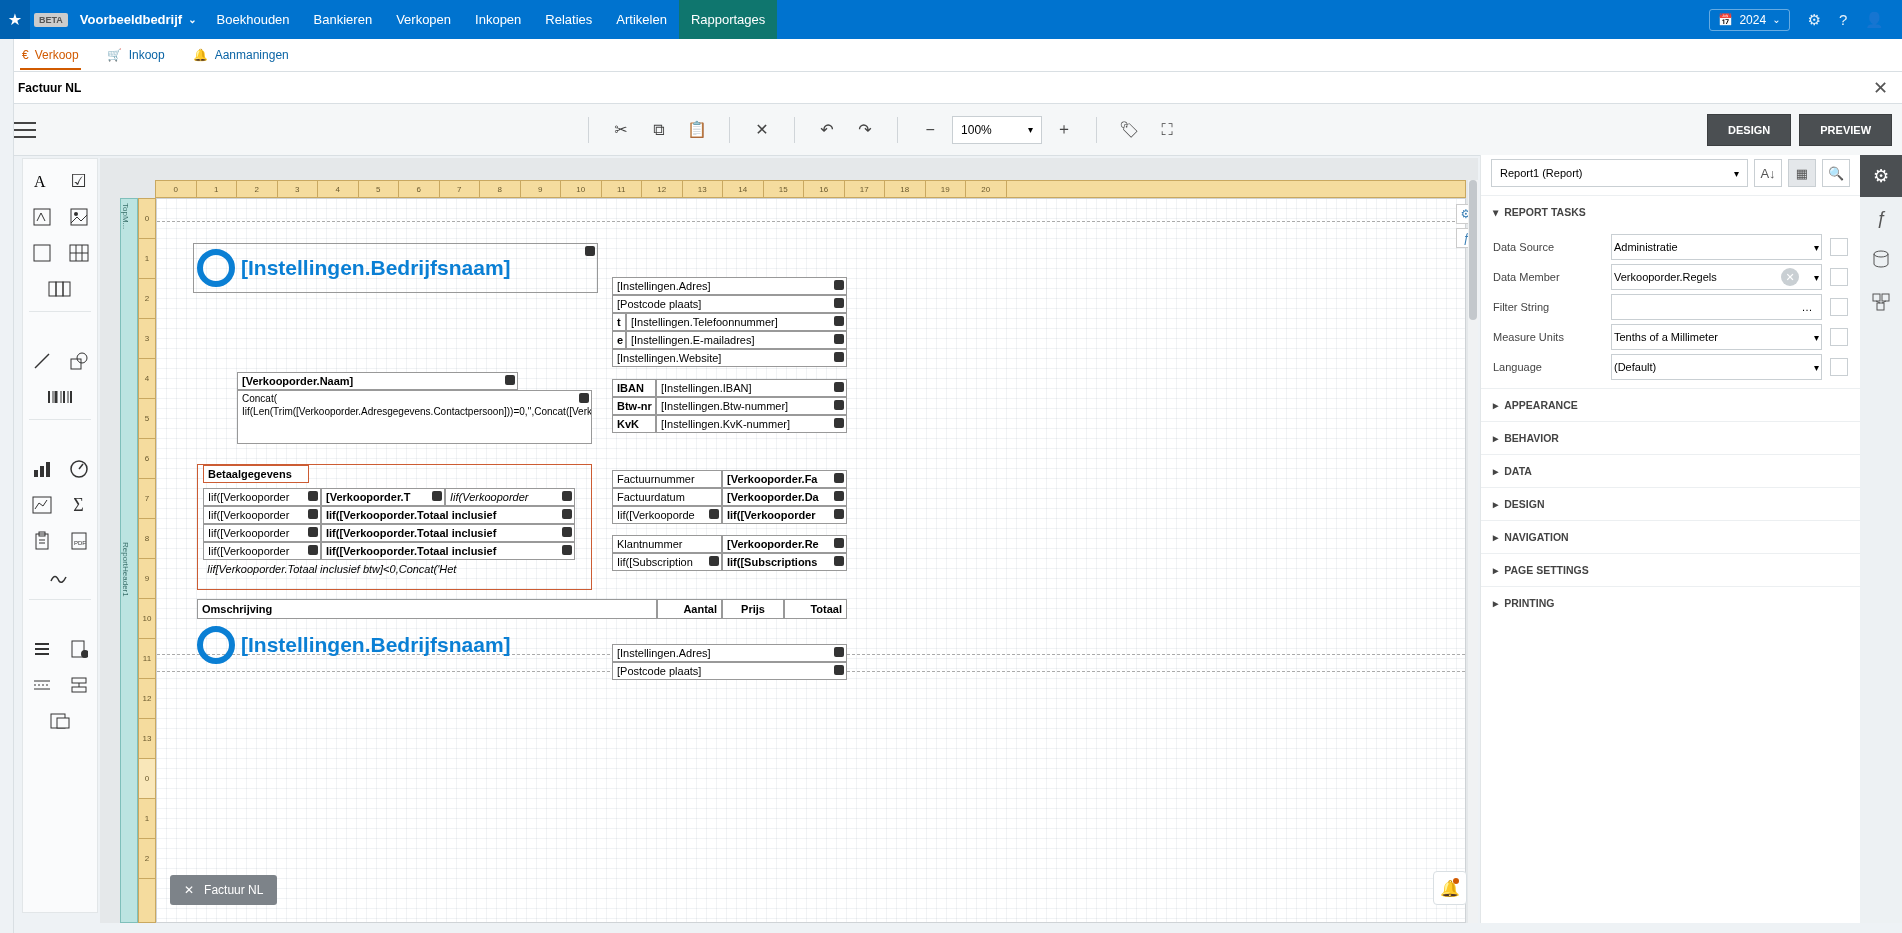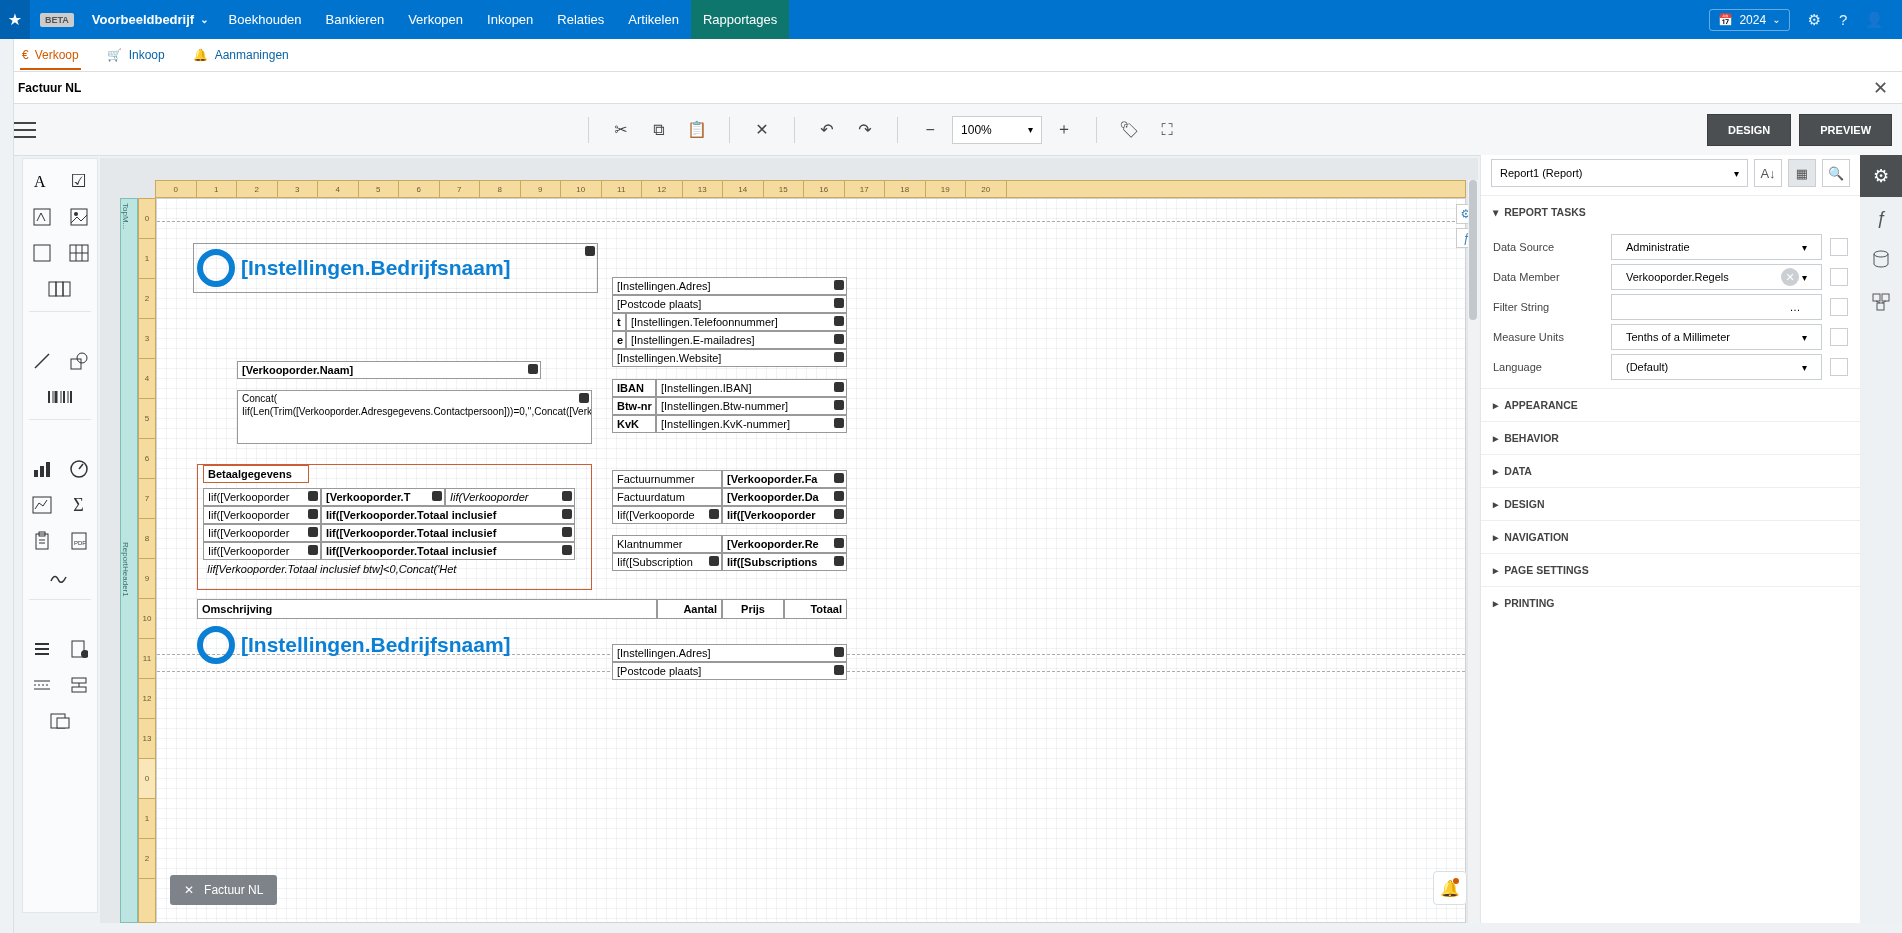--- a/index.html
+++ b/index.html
@@ -1,21 +1,21 @@
 <!DOCTYPE html>
 <html><head>
 <meta charset="utf-8">
 <style>
 * { box-sizing: border-box; margin: 0; padding: 0; }
 body { font-family: -apple-system, BlinkMacSystemFont, "Segoe UI", Arial, sans-serif; font-size: 12px; background: #eef2f5; overflow: hidden; height: 933px; width: 1902px; position: relative; }
 
 
 .topbar { height: 39px; background: #0073cf; display: flex; align-items: center; color: #fff; }
 .topbar .star { width: 30px; height: 39px; background: #0061b0; display:flex;align-items:center;justify-content:center;font-size:16px;}
-.beta { background:#ccc; color:#555; font-size:9px; padding:2px 5px; border-radius:2px; margin:0 10px; font-weight:bold;}
+.beta { background:#ccc; color:#555; font-size:9px; padding:2px 5px; border-radius:2px; margin:0 4px; font-weight:bold;}
 .company { font-weight:bold; font-size:13px; padding:0 8px; display:flex;align-items:center;gap:6px;cursor:pointer;}
 .nav-item { padding:0 12px; height:39px; line-height:39px; font-size:13px; cursor:pointer;}
 .nav-item.active { background:#0f766e;}
 .topbar-right { margin-left:auto; display:flex; align-items:center; gap:18px; padding-right:18px;}
 .topbar-right .ic { font-size:15px; cursor:pointer; opacity:.9;}
 .year-sel{display:flex;align-items:center;gap:6px;border:1px solid rgba(255,255,255,.4);padding:3px 8px;border-radius:3px;cursor:pointer;font-size:12px;}
 
 
 .left-stripe { position:absolute; left:0; top:39px; width:14px; bottom:0; background:#eef2f5; border-right:1px solid #d9dfe3;}
 
@@ -56,21 +56,21 @@
 .prop-hdr{height:26px;display:flex;align-items:center;padding:0 12px;font-size:10px;font-weight:bold;color:#666;letter-spacing:.3px;}
 .prop-topctrl{display:flex;gap:6px;padding:4px 10px 8px;align-items:center;}
 .prop-combo{flex:1;height:28px;border:1px solid #c9cfd3;display:flex;align-items:center;justify-content:space-between;padding:0 8px;font-size:11px;cursor:pointer;}
 .prop-smbtn{width:28px;height:28px;border:1px solid #c9cfd3;display:flex;align-items:center;justify-content:center;font-size:13px;cursor:pointer;color:#555;}
 .prop-smbtn.active{background:#e4e7ea;}
 .prop-section{border-top:1px solid #eceff1;}
 .prop-sec-hdr{height:32px;display:flex;align-items:center;padding:0 12px;font-size:10.5px;font-weight:bold;color:#444;cursor:pointer;gap:6px;}
 .prop-sec-body{padding:4px 12px 6px;}
 .prop-row{display:flex;align-items:center;height:30px;gap:8px;}
 .prop-row .lbl{width:110px;font-size:11px;color:#444;}
-.prop-row .ctrl{flex:1;height:26px;border:1px solid #c9cfd3;display:flex;align-items:center;padding:0 14px;font-size:11px;justify-content:space-between;cursor:pointer;position:relative;}
+.prop-row .ctrl{flex:1;height:26px;border:1px solid #c9cfd3;display:flex;align-items:center;padding:0 2px;font-size:11px;justify-content:space-between;cursor:pointer;position:relative;}
 .prop-row .sq{width:18px;height:18px;border:1px solid #c9cfd3;cursor:pointer;flex:none;}
 .prop-row .dotbtn{width:24px;height:24px;display:flex;align-items:center;justify-content:center;margin-left:auto;}
 .prop-row .xbtn{width:18px;height:18px;border-radius:50%;background:#c9cfd3;color:#fff;display:flex;align-items:center;justify-content:center;font-size:11px;position:absolute;right:22px;}
 
 
 .canvas-wrap{position:absolute;left:100px;top:158px;right:424px;bottom:10px;background:#e5e8ea;overflow:hidden;}
 .ruler-h{position:absolute;left:55px;right:12px;top:22px;height:18px;background:#f5dc9e;border:1px solid #c9a860;font-size:8px;display:flex;}
 .ruler-h .tick{flex:none;width:40.5px;border-right:1px solid #c9a860;text-align:center;line-height:18px;color:#6b5a2e;}
 .ruler-v{position:absolute;left:38px;top:40px;width:18px;bottom:0;background:#f5dc9e;border:1px solid #c9a860;font-size:8px;}
 .ruler-v .vtick{height:40px;border-bottom:1px solid #c9a860;text-align:center;line-height:40px;color:#6b5a2e;}
@@ -436,21 +436,21 @@
         <span class="tag"></span>
       </div>
     <div class="fieldbox bold" style="left:455px;top:216px;width:44px;height:18px">
         <span>KvK</span>
       </div>
     <div class="fieldbox" style="left:499px;top:216px;width:191px;height:18px">
         <span>[Instellingen.KvK-nummer]</span>
         <span class="tag"></span>
       </div>
 
-    <div class="fieldbox bold" style="left:80px;top:162px;width:304px;height:18px">
+    <div class="fieldbox bold" style="left:80px;top:173px;width:281px;height:18px">
         <span>[Verkooporder.Naam]</span>
         <span class="tag"></span>
       </div>
     <div class="fieldbox" style="left:80px;top:191px;width:355px;height:54px;font-size:10px;line-height:13px;white-space:normal;align-items:flex-start">
       <div><span>Concat(</span><br><span>Iif(Len(Trim([Verkooporder.Adresgegevens.Contactpersoon]))=0,'',Concat([Verkooporder.Adresgegevens.Contactpersoon],NewLine()))</span></div>
       <span class="tag"></span>
     </div>
 
     <div class="redgroup" style="left:40px;top:265px;width:395px;height:126px"></div>
     <div class="fieldbox bold sel" style="left:46px;top:266px;width:106px;height:18px">

